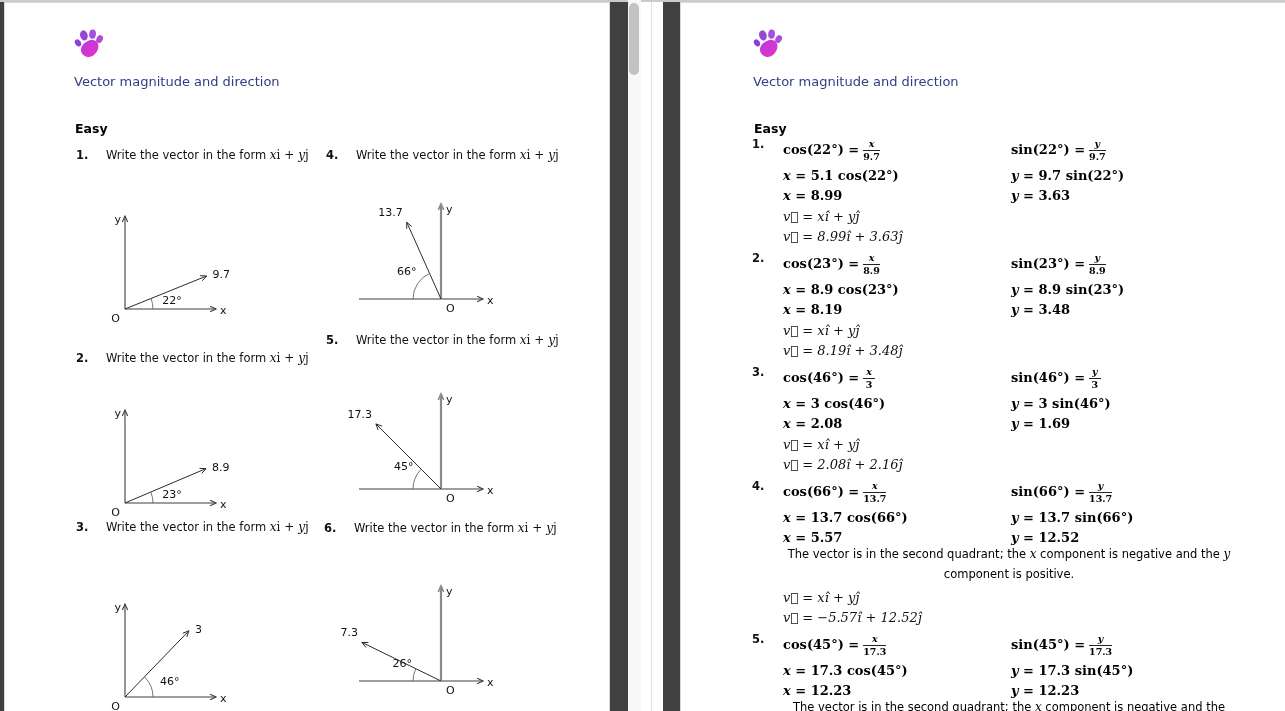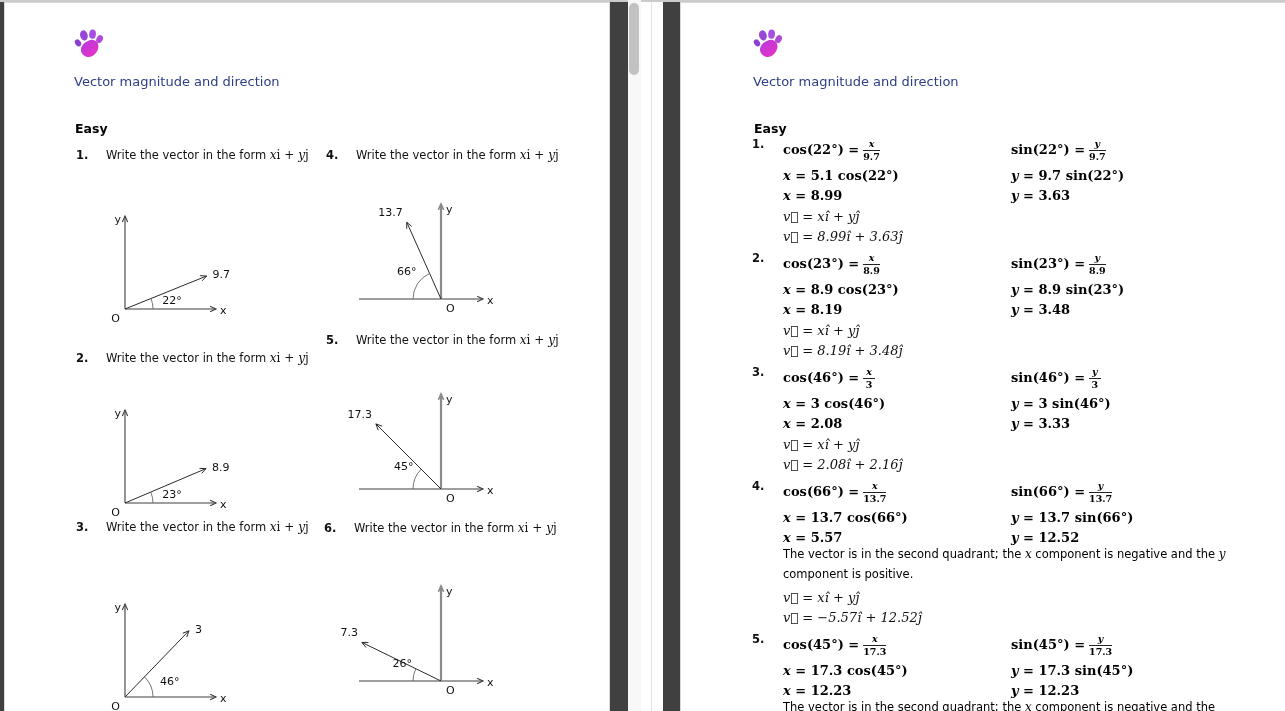--- a/index.html
+++ b/index.html
@@ -43,21 +43,21 @@
   .sol-wrap{position:absolute;left:0;top:129px;right:0;}
   .sol-item{display:flex;margin-bottom:2px;}
   .sol-num{margin-left:71px;width:31px;font-size:11.5px;font-weight:bold;padding-top:5px;flex:none;}
   .sol-body{flex:1;}
   .msr{font-family:"DejaVu Serif",serif;font-size:13px;color:#000;font-weight:bold;}
   .sol-grid{display:grid;grid-template-columns:228px auto;grid-template-rows:30px 20.5px 20.5px;align-items:end;}
   .sol-grid .cell{white-space:nowrap;}
   .frac{display:inline-block;vertical-align:-0.6em;text-align:center;font-size:9.5px;line-height:1.2;margin-left:4px;font-family:"DejaVu Serif",serif;}
   .frac .fnum{display:block;border-bottom:1px solid #222;padding:0 3px;font-style:italic;}
   .frac .fden{display:block;}
-  .sol-note{width:452px;font-size:11.5px;line-height:19.5px;color:#000;}
+  .sol-note{width:452px;font-size:11.5px;line-height:19.5px;color:#000;text-align:center;}
   .nit{font-family:"DejaVu Serif",serif;font-style:italic;font-size:12px;}
   .vec-row{height:20.5px;display:flex;align-items:flex-end;}
   .mvec{font-family:"DejaVu Serif",serif;font-style:italic;font-size:13px;}
   svg text{font-family:"DejaVu Sans",sans-serif;font-size:11px;fill:#111;}
 </style>
 </head>
 <body>
 
 <div class="top-line"></div>
 
@@ -251,21 +251,21 @@
 
   <div class="sol-item">
     <div class="sol-num">3.</div>
     <div class="sol-body">
       <div class="sol-grid">
         <div class="cell msr"><span>cos(46°) =</span><span class="frac"><span class="fnum">x</span><span class="fden">3</span></span></div>
         <div class="cell msr"><span>sin(46°) =</span><span class="frac"><span class="fnum">y</span><span class="fden">3</span></span></div>
         <div class="cell msr"><span class="mvec">x</span><span> = 3 cos(46°)</span></div>
         <div class="cell msr"><span class="mvec">y</span><span> = 3 sin(46°)</span></div>
         <div class="cell msr"><span class="mvec">x</span><span> = 2.08</span></div>
-        <div class="cell msr"><span class="mvec">y</span><span> = 3.33</span></div>
+        <div class="cell msr"><span class="mvec">y</span><span> = 1.69</span></div>
       </div>
 
       <div class="vec-row">
               <span class="mvec">v⃗ = xî + yĵ</span>
             </div>
       <div class="vec-row">
               <span class="mvec">v⃗ = 2.08î + 2.16ĵ</span>
             </div>
     </div>
   </div>

